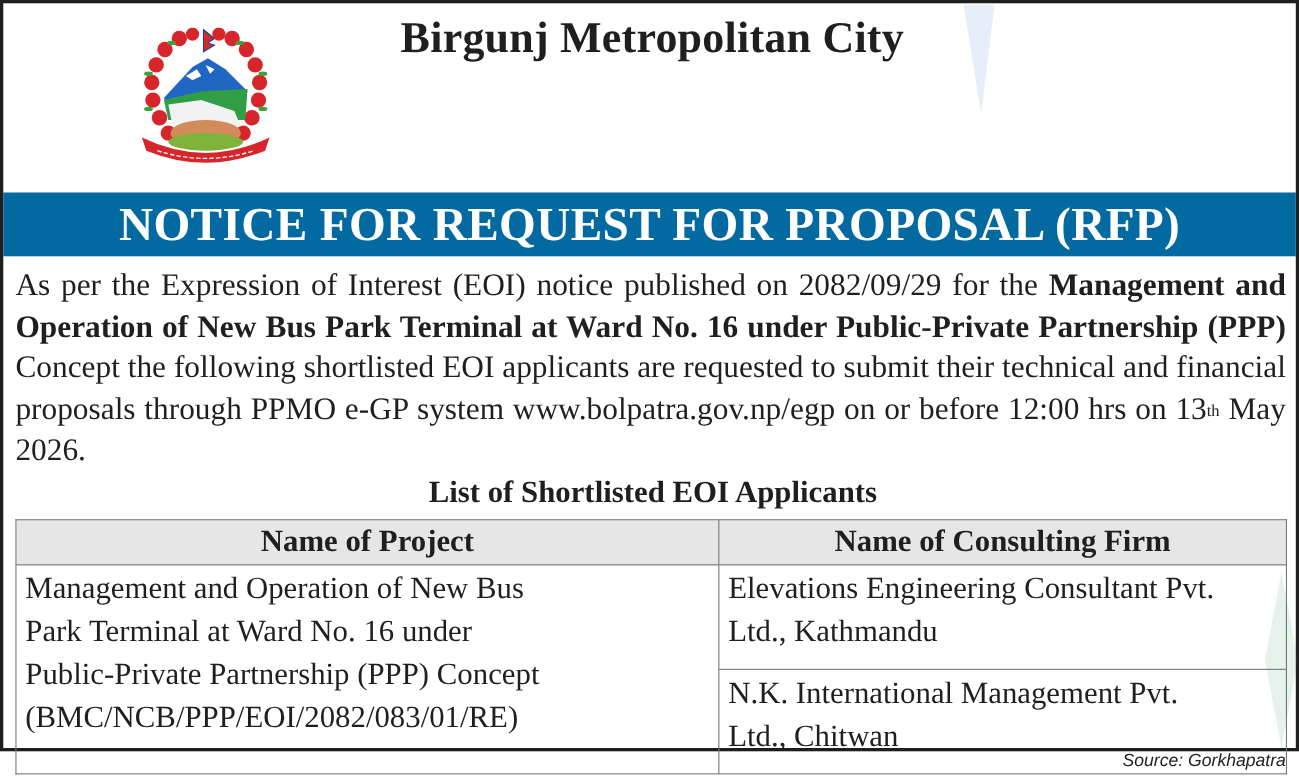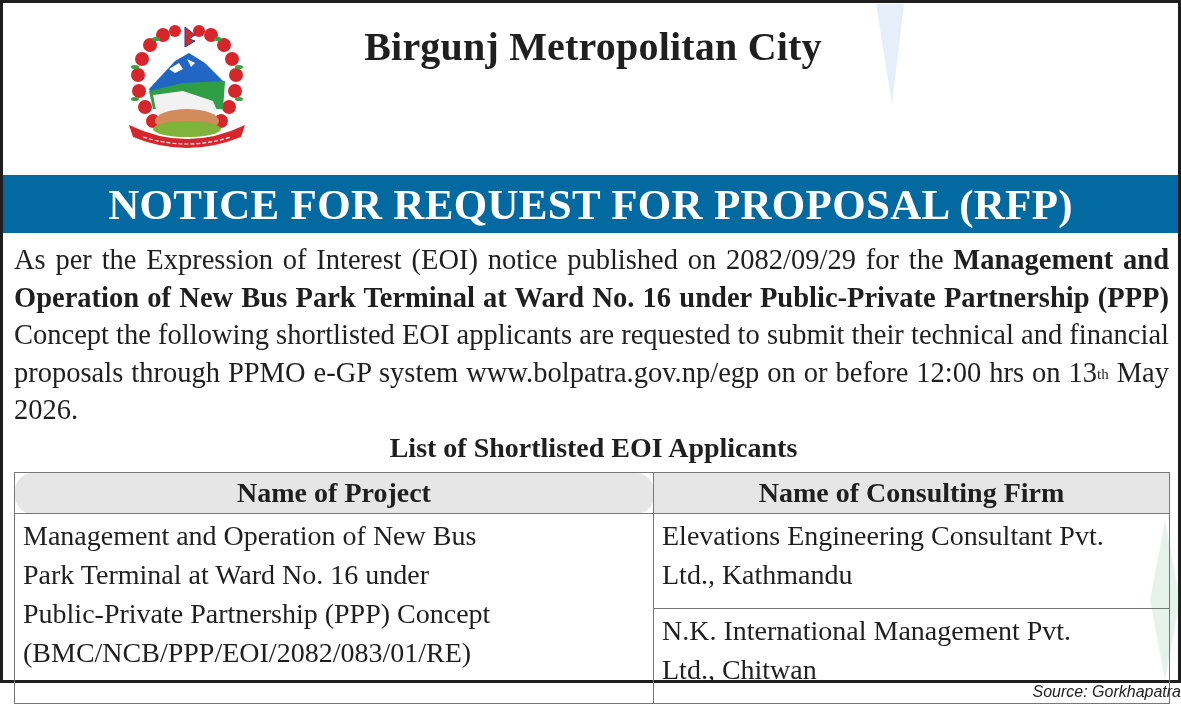--- a/index.html
+++ b/index.html
@@ -35,21 +35,21 @@
       position: absolute;
       left: 120px;
       top: 22px;
       width: 128px;
       height: 124px;
     }
     .header-text {
       position: absolute;
       left: 290px;
       width: 600px;
-      top: 13px;
+      top: 0;
       text-align: center;
       font-weight: bold;
     }
     .title {
       font-size: 40px;
       line-height: 44px;
       margin-top: 9px;
       letter-spacing: 0.2px;
     }
     .subline {
@@ -113,24 +113,24 @@
       border: 1.5px solid #777;
       text-align: center;
       line-height: 38px;
     }
     table.applicants td {
       border: 1.5px solid #777;
       vertical-align: top;
       padding: 2px 10px 14px 8px;
       line-height: 39px;
     }
-    .col-project { width: 638px; border-radius: 18px; }
+    .col-project { width: 638px; }
     .source {
       position: absolute;
-      right: 0;
+      right: 12px;
       top: 683px;
       font-family: "Liberation Sans", "DejaVu Sans", sans-serif;
       font-style: italic;
       font-size: 16px;
       color: #222;
     }
     .watermark {
       position: absolute;
       pointer-events: none;
       opacity: 0.12;

